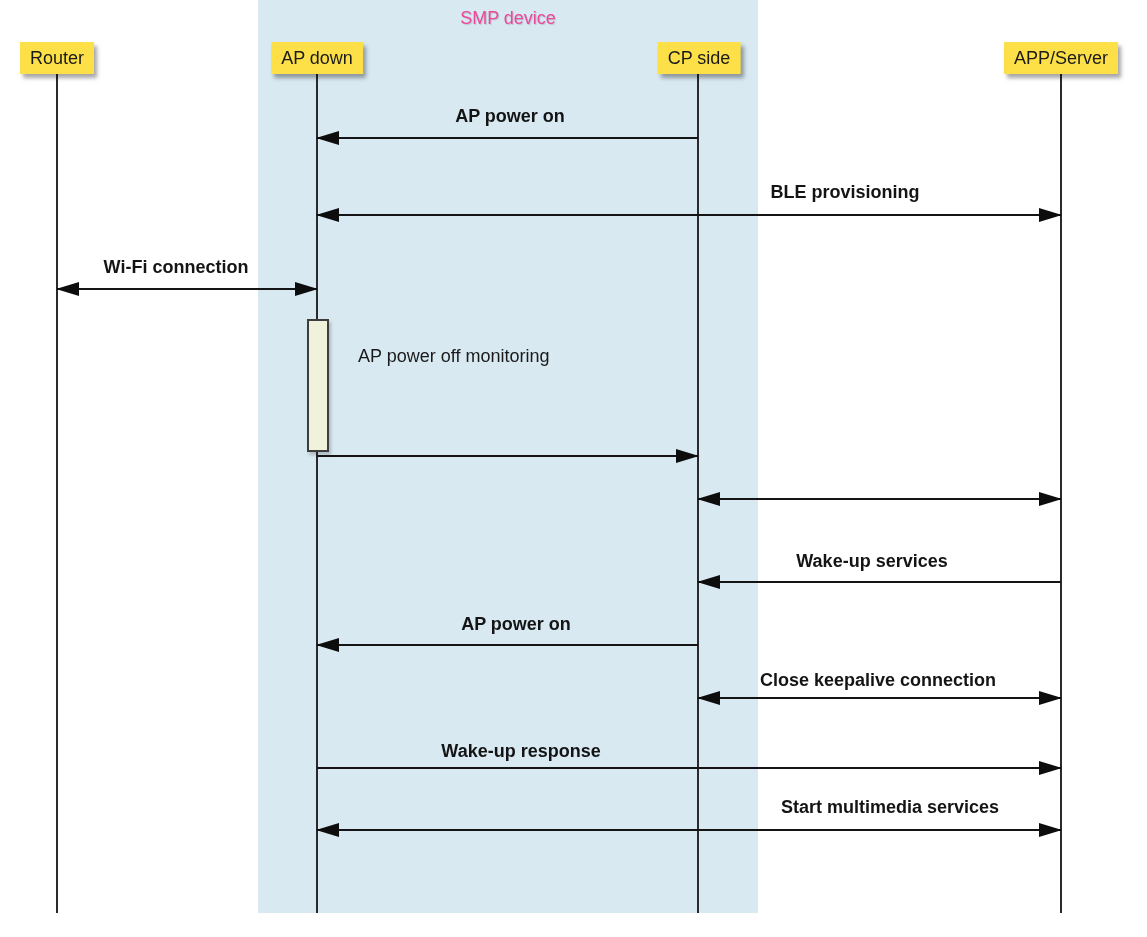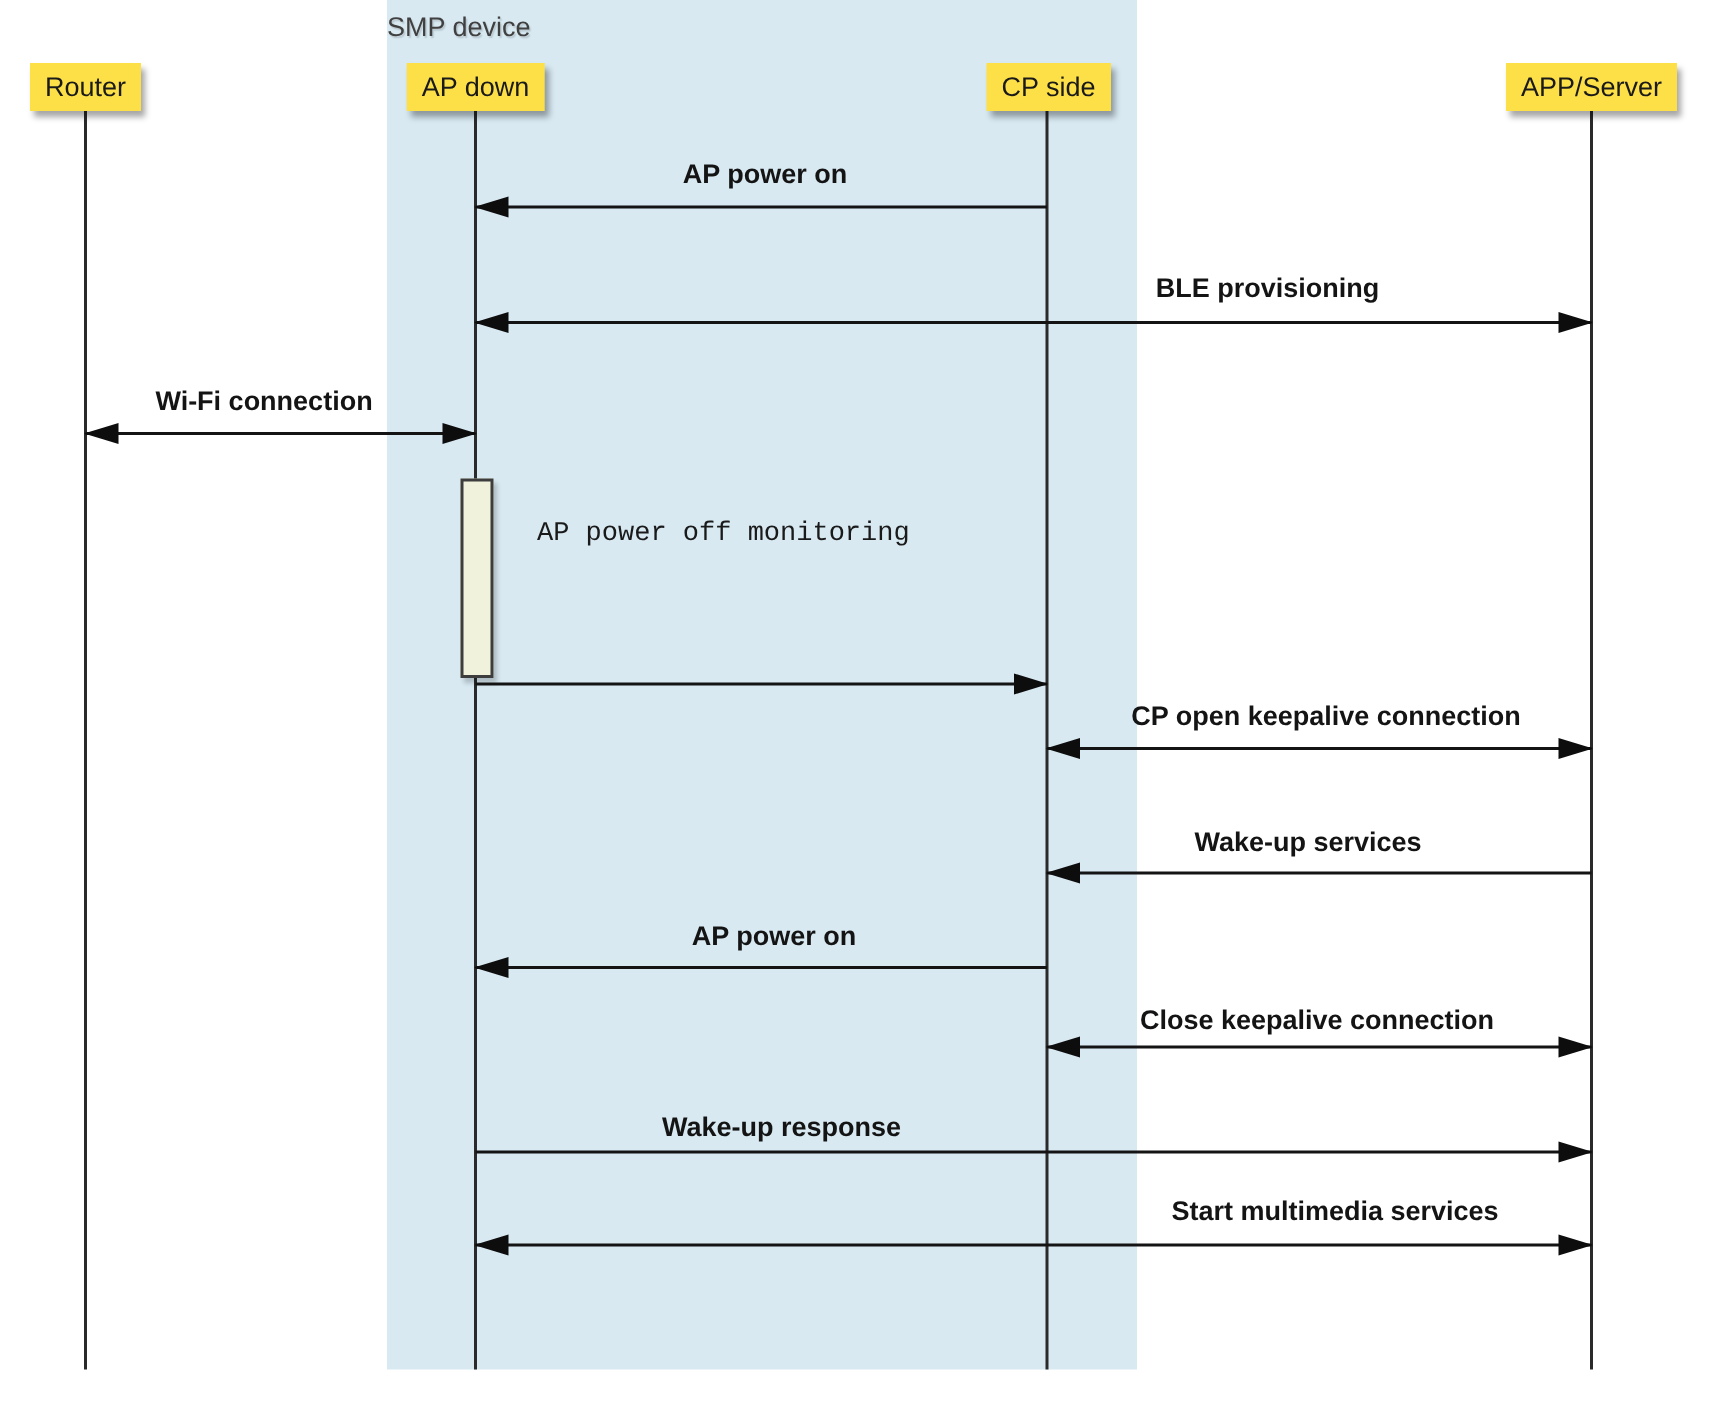--- a/index.html
+++ b/index.html
@@ -19,22 +19,23 @@
   .smp-box {
     position: absolute;
     left: 258px; top: 0px;
     width: 500px; height: 913px;
     background: #d8e9f2;
   }
   .smp-title {
     position: absolute;
     left: 258px; top: 8px;
     width: 500px;
+    text-align: center;
     font-size: 18px;
-    color: #404040;
+    color: #ec4899;
     text-shadow: 1px 1px 1px rgba(0,0,0,0.15);
   }
   
   .lifeline {
     position: absolute;
     top: 74px;
     width: 2px;
     height: 839px;
     background: #2a2a2a;
   }
@@ -59,21 +60,20 @@
     width: 22px; height: 133px;
     background: #f0f2dc;
     border: 2px solid #3d3d3d;
     box-shadow: 2px 3px 3px rgba(0,0,0,0.2);
   }
   .activation-label {
     position: absolute;
     left: 358px; top: 346px;
     font-size: 18px;
     white-space: nowrap;
-    font-family: Liberation Mono, monospace;
   }
   
   .msg-line {
     position: absolute;
     height: 0;
     border-top: 2px solid #141414;
   }
   .ah {
     position: absolute;
     width: 0; height: 0;
@@ -127,21 +127,20 @@
   <div class="msg-label" style="left:176px; top:257px">Wi-Fi connection</div>
   <div class="msg-line" style="left:57px; top:288px; width:260px">
     <span class="ah ah-left"></span>
     <span class="ah ah-right"></span>
   </div>
 
   <div class="msg-line" style="left:317px; top:455px; width:381px">
     <span class="ah ah-right"></span>
   </div>
 
-  <div class="msg-label" style="left:884px; top:467px">CP open keepalive connection</div>
   <div class="msg-line" style="left:698px; top:498px; width:363px">
     <span class="ah ah-left"></span>
     <span class="ah ah-right"></span>
   </div>
 
   <div class="msg-label" style="left:872px; top:551px">Wake-up services</div>
   <div class="msg-line" style="left:698px; top:581px; width:363px">
     <span class="ah ah-left"></span>
   </div>
 

